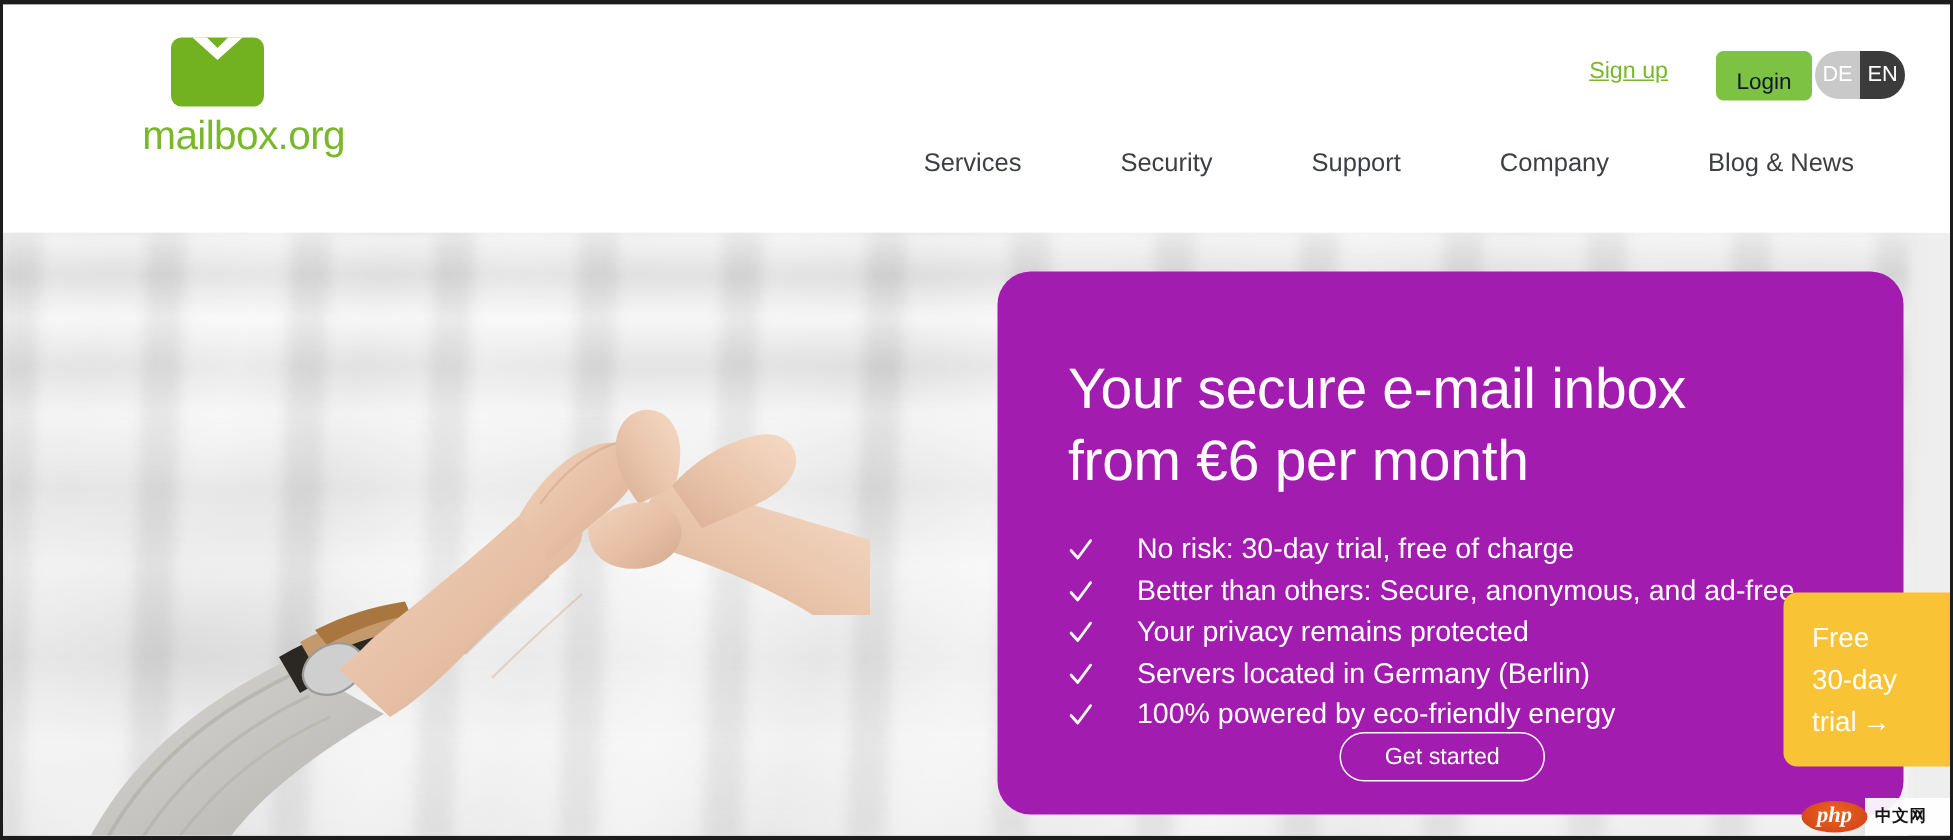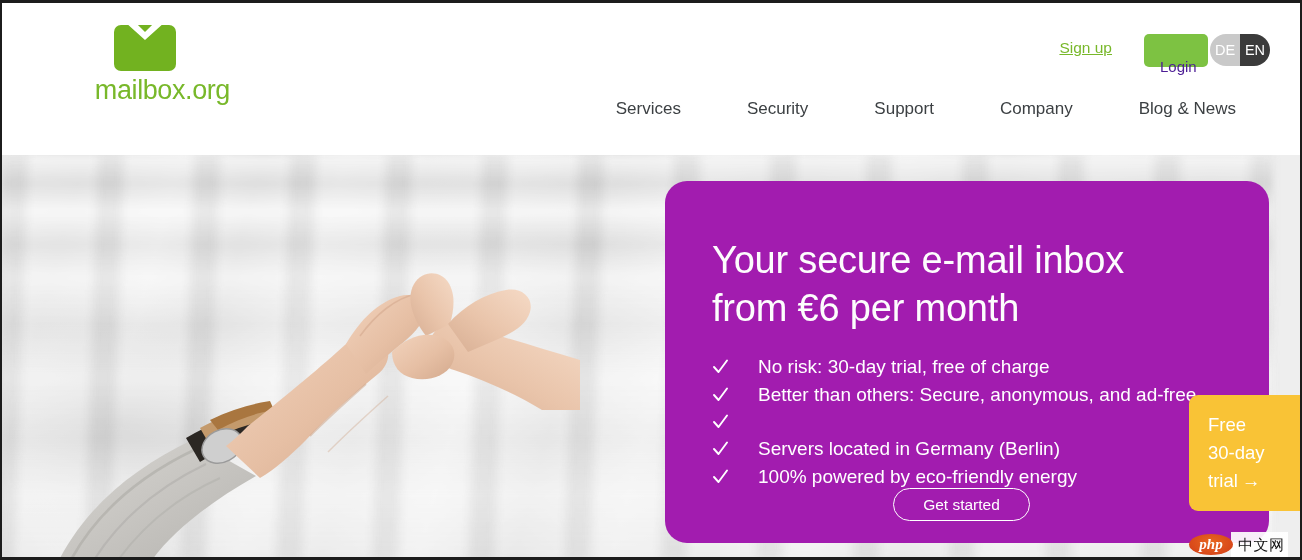--- a/index.html
+++ b/index.html
@@ -64,27 +64,27 @@
     color:#78b82a;
     text-decoration:underline;
     cursor:pointer;
     white-space:nowrap;
   }
   .login-btn {
     position:absolute; right:92px; top:31px;
     width:64px; height:33px;
     background:#7dc242;
     border:none; border-radius:5px;
-    color:#4c1d95;
+    color:#0f172a;
     font-family:"Liberation Sans", sans-serif;
     font-size:15px;
     cursor:pointer;
     line-height:33px;
     text-align:center;
-    padding:16px;
+    padding:4px;
   }
   .lang-toggle {
     position:absolute; right:30px; top:31px;
     display:flex;
     height:32px;
     border-radius:16px;
     overflow:hidden;
   }
   .lang-opt {
     width:30px; height:32px;
@@ -226,21 +226,21 @@
   .free-trial-text {
     font-size:18.5px;
     color:#ffffff;
     line-height:28px;
     white-space:nowrap;
   }
   .ft-arrow { display:inline-block; margin-left:4px; }
 
   
   .watermark {
-    position:absolute; right:12px; bottom:0px;
+    position:absolute; right:0px; bottom:0px;
     width:101px; height:25px;
     display:flex; align-items:center;
     z-index:30;
     background:linear-gradient(90deg, rgba(255,255,255,0) 0%, rgba(255,255,255,0) 44%, rgba(255,255,255,0.92) 44%);
   }
   .php-oval {
     width:44px; height:21px;
     background:radial-gradient(ellipse at 50% 38%, #e8671f 0%, #d8481a 70%, #b63813 100%);
     border-radius:50%;
     display:flex; align-items:center; justify-content:center;
@@ -248,25 +248,26 @@
   }
   .php-word {
     font-family:"Liberation Serif", serif;
     font-style:italic;
     font-weight:bold;
     font-size:15px;
     color:#ffffff;
     line-height:1;
   }
   .wm-cn {
-    font-size:15px;
+    font-size:11px;
     color:#141414;
     margin-left:5px;
     line-height:1;
     letter-spacing:0.5px;
+    font-weight:bold;
   }
 </style>
 </head>
 <body>
 
 <div id="page">
 
   <div class="header">
 
     <div class="logo-block">
@@ -360,20 +361,21 @@
         <li>
           <svg class="check" viewBox="0 0 15 27">
               <path d="M1 14 L5.5 19 L14 7.5" stroke="#ffffff" stroke-width="1.9" fill="none" stroke-linecap="round" stroke-linejoin="round"></path>
             </svg>
           <span>Better than others: Secure, anonymous, and ad-free</span>
         </li>
         <li>
           <svg class="check" viewBox="0 0 15 27">
               <path d="M1 14 L5.5 19 L14 7.5" stroke="#ffffff" stroke-width="1.9" fill="none" stroke-linecap="round" stroke-linejoin="round"></path>
             </svg>
+          <span>Your privacy remains protected</span>
         </li>
         <li>
           <svg class="check" viewBox="0 0 15 27">
               <path d="M1 14 L5.5 19 L14 7.5" stroke="#ffffff" stroke-width="1.9" fill="none" stroke-linecap="round" stroke-linejoin="round"></path>
             </svg>
           <span>Servers located in Germany (Berlin)</span>
         </li>
         <li>
           <svg class="check" viewBox="0 0 15 27">
               <path d="M1 14 L5.5 19 L14 7.5" stroke="#ffffff" stroke-width="1.9" fill="none" stroke-linecap="round" stroke-linejoin="round"></path>

